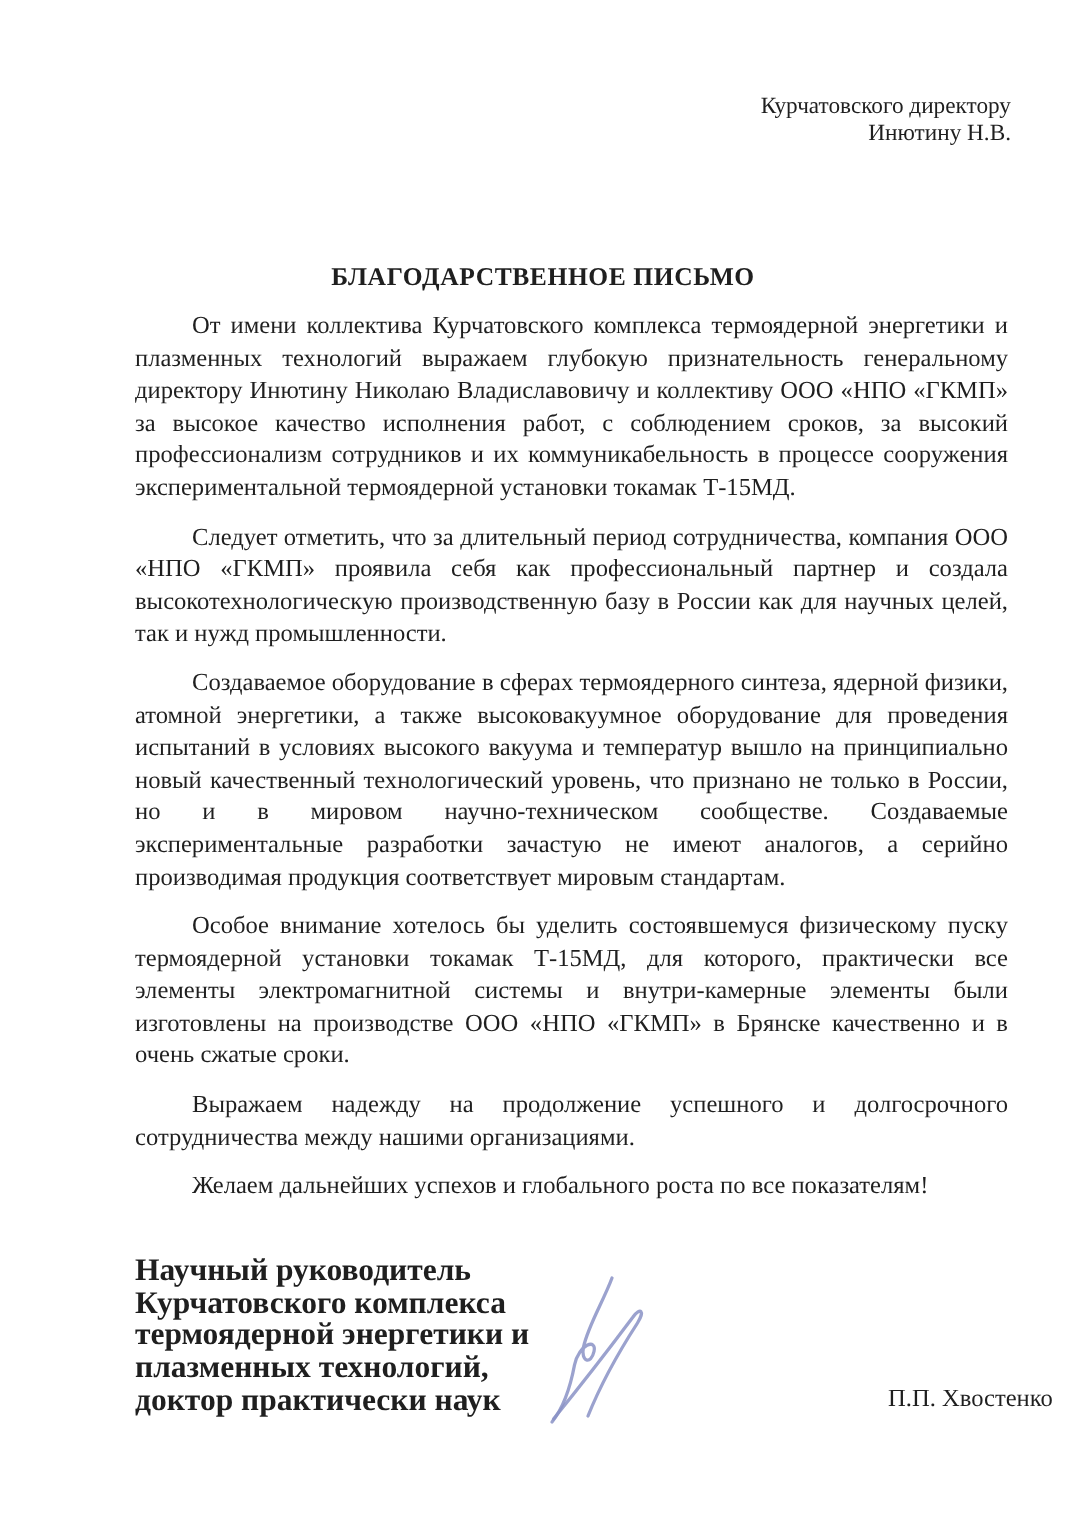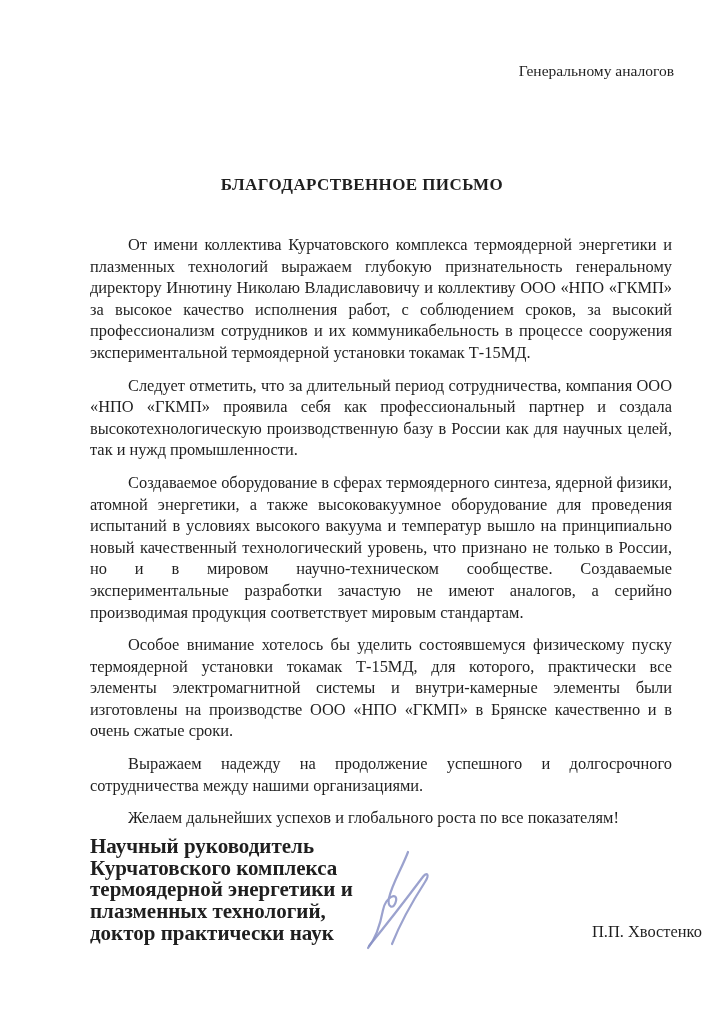--- a/index.html
+++ b/index.html
@@ -34,21 +34,20 @@
     letter-spacing: 0.4px;
   }
   .body-text {
     position: absolute;
     top: 206px;
     left: 90px;
     width: 582px;
     text-align: justify;
     font-size: 16.4px;
     line-height: 21.6px;
-    margin-top: 28px;
   }
   .body-text p {
     margin: 0 0 11px 0;
     text-indent: 38px;
   }
   .sig-role {
     position: absolute;
     top: 836px;
     left: 90px;
     font-size: 21px;
@@ -71,21 +70,22 @@
     white-space: nowrap;
     margin-left: 36px;
   }
 </style>
 </head>
 <body>
 
 <div class="page">
 
   <div class="recipient">
-    <div>Генеральному аналогов</div>
+    <div>Курчатовского директору</div>
+    <div>Инютину Н.В.</div>
   </div>
 
   <div class="doc-title">БЛАГОДАРСТВЕННОЕ ПИСЬМО</div>
 
   <div class="body-text">
     <p>От имени коллектива Курчатовского комплекса термоядерной энергетики и плазменных технологий выражаем глубокую признательность генеральному директору Инютину Николаю Владиславовичу и коллективу ООО «НПО «ГКМП» за высокое качество исполнения работ, с соблюдением сроков, за высокий профессионализм сотрудников и их коммуникабельность в процессе сооружения экспериментальной термоядерной установки токамак Т-15МД.</p>
     <p>Следует отметить, что за длительный период сотрудничества, компания ООО «НПО «ГКМП» проявила себя как профессиональный партнер и создала высокотехнологическую производственную базу в России как для научных целей, так и нужд промышленности.</p>
     <p>Создаваемое оборудование в сферах термоядерного синтеза, ядерной физики, атомной энергетики, а также высоковакуумное оборудование для проведения испытаний в условиях высокого вакуума и температур вышло на принципиально новый качественный технологический уровень, что признано не только в России, но и в мировом научно-техническом сообществе. Создаваемые экспериментальные разработки зачастую не имеют аналогов, а серийно производимая продукция соответствует мировым стандартам.</p>
     <p>Особое внимание хотелось бы уделить состоявшемуся физическому пуску термоядерной установки токамак Т-15МД, для которого, практически все элементы электромагнитной системы и внутри-камерные элементы были изготовлены на производстве ООО «НПО «ГКМП» в Брянске качественно и в очень сжатые сроки.</p>
     <p>Выражаем надежду на продолжение успешного и долгосрочного сотрудничества между нашими организациями.</p>

